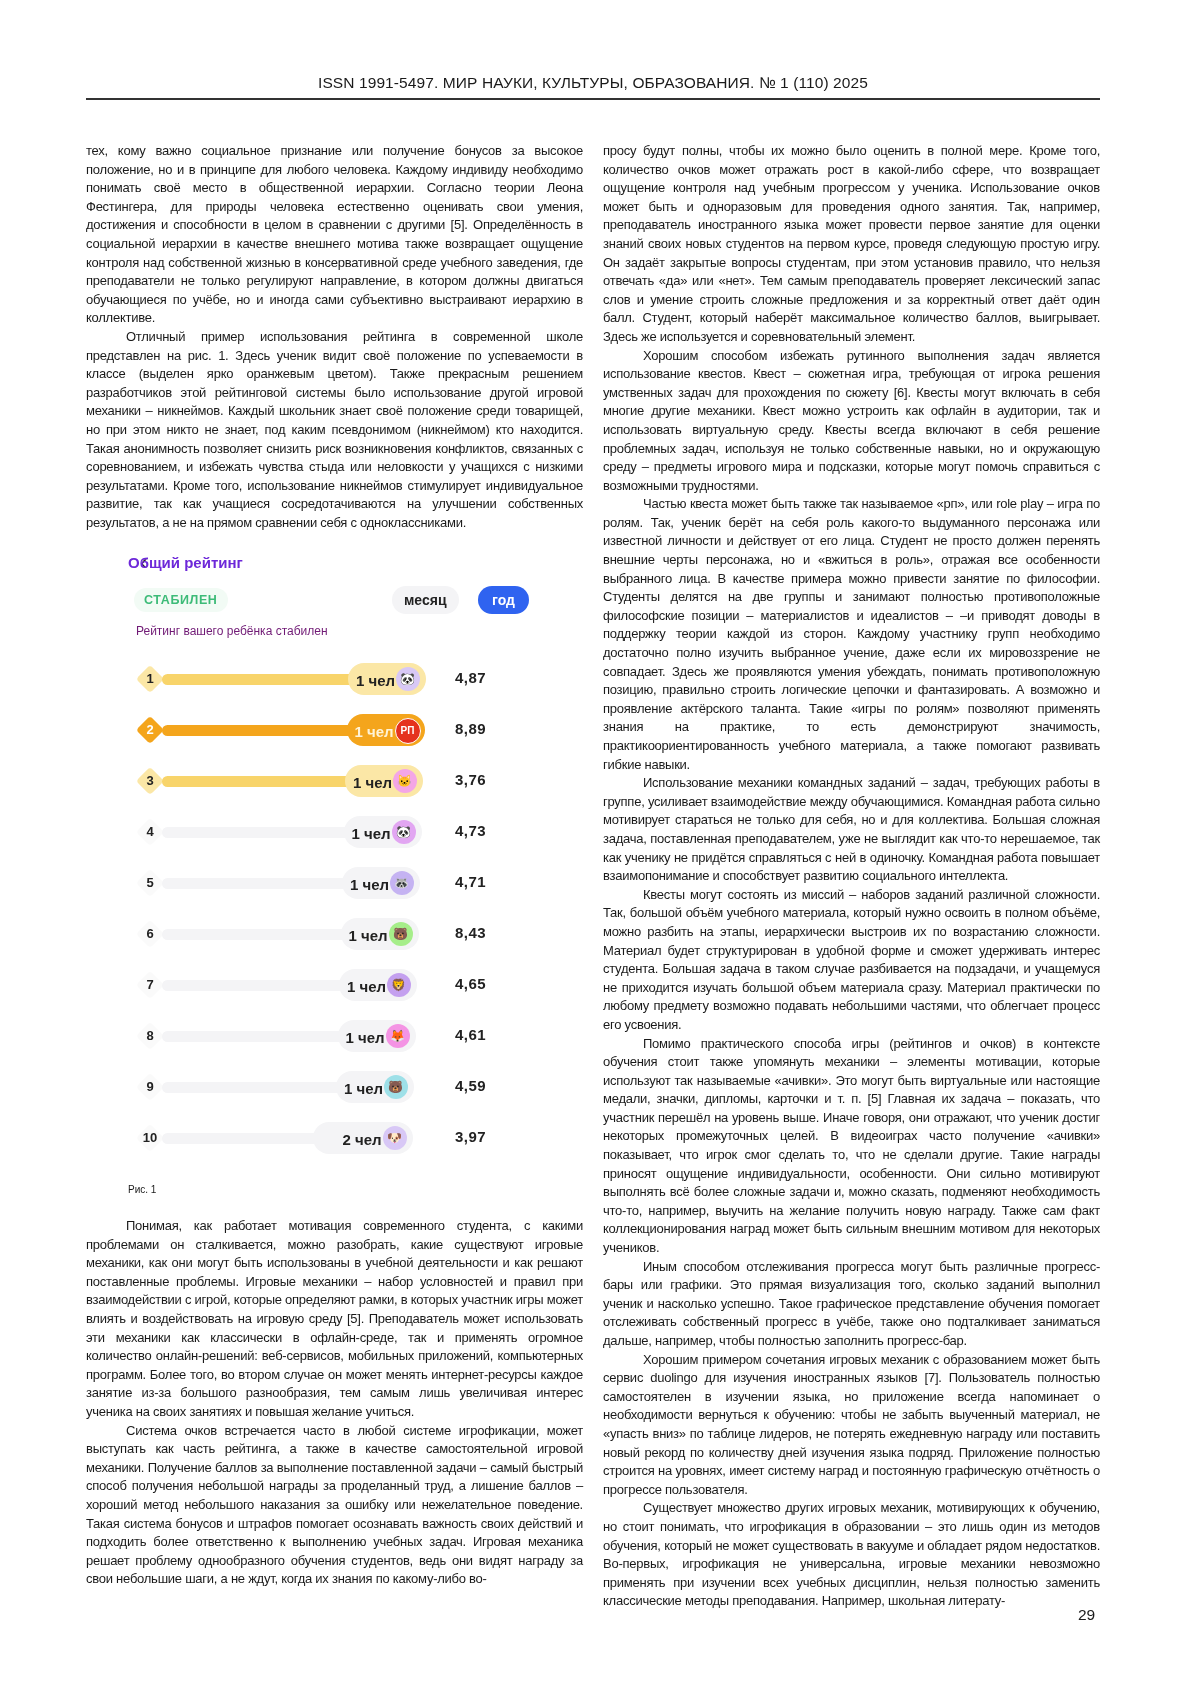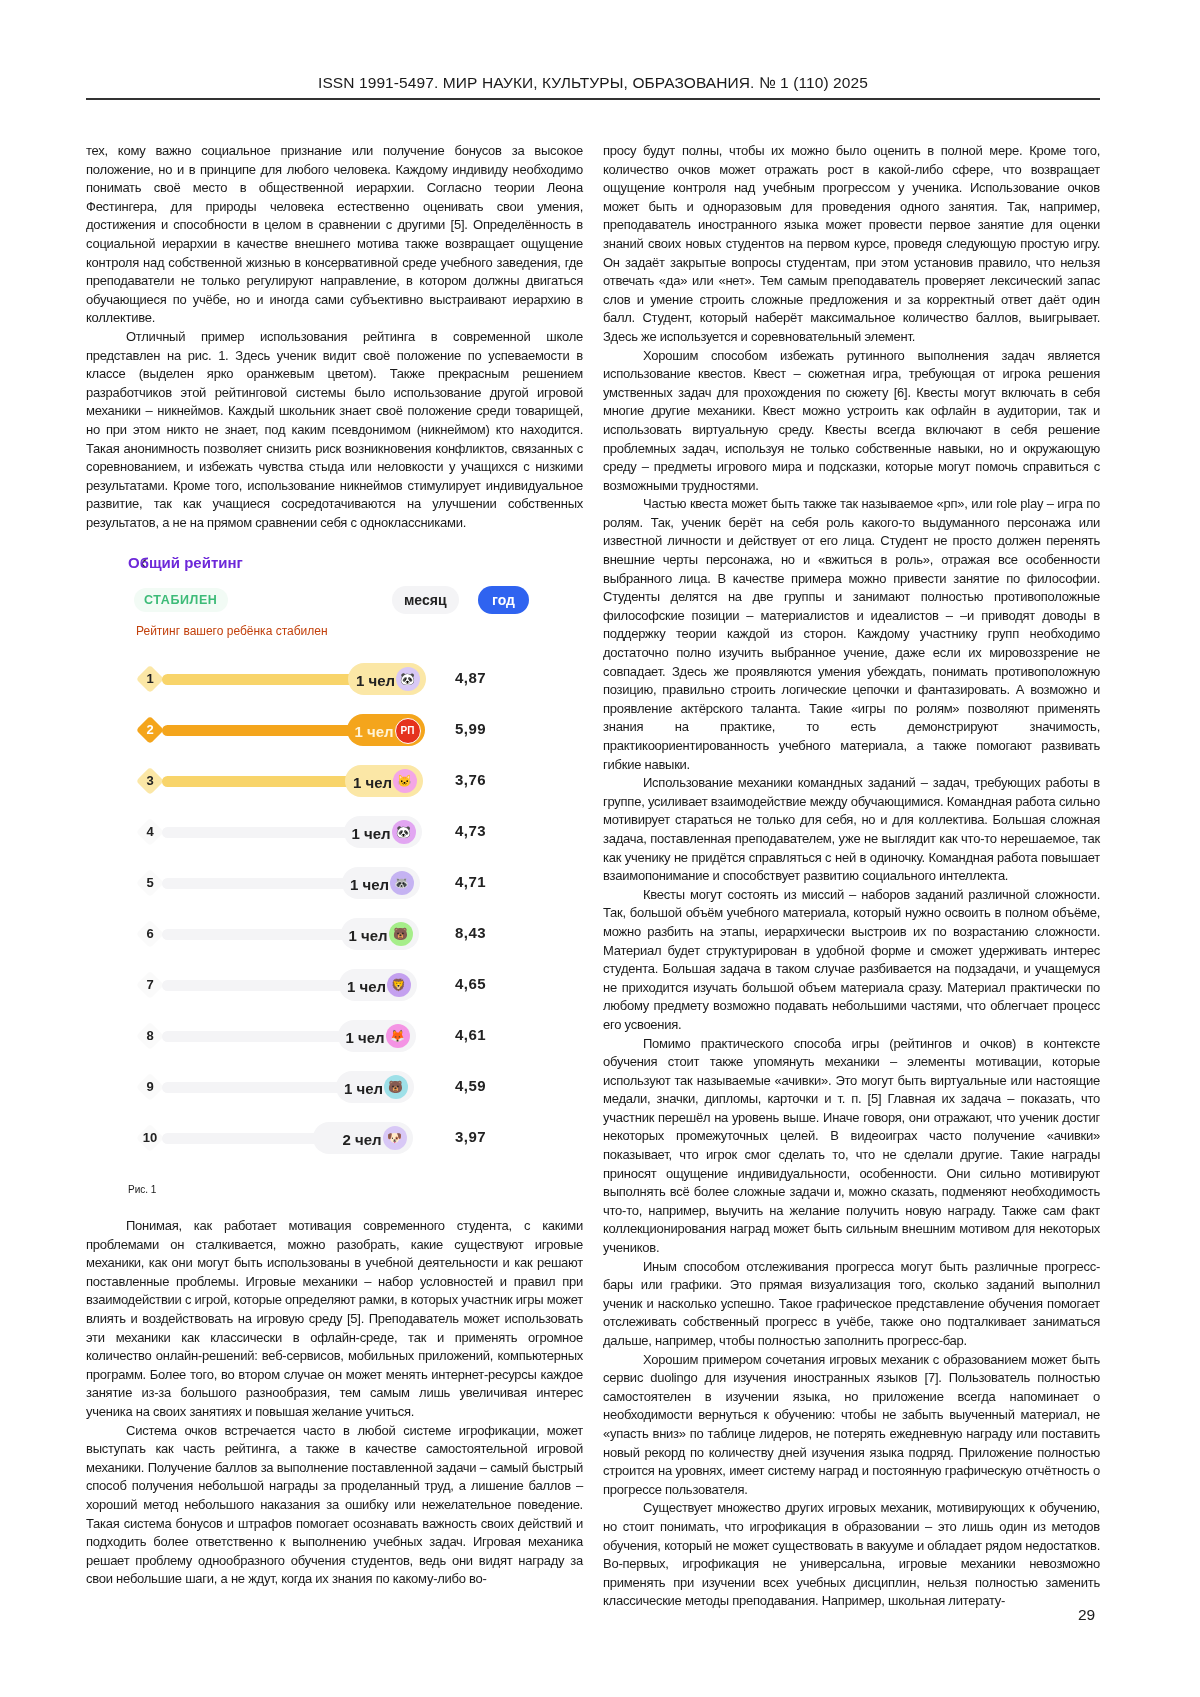--- a/index.html
+++ b/index.html
@@ -18,21 +18,21 @@
   .figure { position: absolute; left: 128px; top: 542px; width: 410px; height: 670px; }
   .fig-back { position: absolute; left: 12px; top: 8px; font-size: 22px; color: #222; }
   .fig-title { position: absolute; left: 0; width: 410px; top: 12px; text-align: left;
                font-size: 15px; font-weight: bold; color: #6d28d9; }
   .badge-stable { position: absolute; left: 6px; top: 46px; padding: 5px 10px; border-radius: 14px;
                   background: #f2fbf5; color: #3dbb78; font-weight: bold; font-size: 12.5px; letter-spacing: 0.6px; }
   .tab-month { position: absolute; left: 264px; top: 44px; padding: 6px 12px; border-radius: 14px;
                background: #f4f4f6; color: #222; font-weight: bold; font-size: 14px; }
   .tab-year { position: absolute; left: 350px; top: 44px; padding: 6px 14px; border-radius: 14px;
               background: #2f63f0; color: #fff; font-weight: bold; font-size: 14px; }
-  .fig-sub { position: absolute; left: 8px; top: 82px; font-size: 12px; color: #c2410c; }
+  .fig-sub { position: absolute; left: 8px; top: 82px; font-size: 12px; color: #701a75; }
   .rank-row { position: absolute; left: 0; width: 410px; height: 40px; }
   .rank-num { position: absolute; left: 8px; top: 6px; width: 28px; height: 28px; text-align: center;
               line-height: 28px; font-size: 13px; font-weight: bold; color: #222; }
   .rank-num .dia { position: absolute; left: 4px; top: 4px; width: 20px; height: 20px; transform: rotate(45deg);
                    border-radius: 4px; z-index: 0; }
   .rank-num span { position: relative; z-index: 1; }
   .bar { position: absolute; left: 34px; top: 15px; height: 11px; border-radius: 6px; }
   .pill { position: absolute; top: 4px; height: 32px; border-radius: 16px; }
   .pill-text { position: absolute; top: 9px; font-size: 15px; font-weight: bold; color: #222; }
   .avatar { position: absolute; top: 4px; width: 24px; height: 24px; border-radius: 50%; text-align: center;
@@ -69,21 +69,21 @@
         </div>
         <div class="score">4,87</div>
       </div>
       <div class="rank-row" style="top: 168px;">
         <div class="rank-num"><div class="dia" style="background: rgb(244, 165, 28);"></div><span style="color: rgb(255, 255, 255);">2</span></div>
         <div class="bar" style="width: 198.5px; background: rgb(244, 165, 28);"></div>
         <div class="pill" style="left: 218.5px; width: 78px; background: rgb(244, 165, 28);">
           <span class="pill-text" style="left: 8px; color: rgb(255, 243, 214);">1 чел</span>
           <span class="avatar" style="left: 48px; background: rgb(229, 50, 30); color: rgb(255, 255, 255); font-weight: bold; font-size: 10px; border: 1px solid rgb(255, 255, 255);">РП</span>
         </div>
-        <div class="score">5,99</div>
+        <div class="score">8,89</div>
       </div>
       <div class="rank-row" style="top: 219px;">
         <div class="rank-num"><div class="dia" style="background: rgb(251, 231, 166);"></div><span>3</span></div>
         <div class="bar" style="width: 197px; background: rgb(248, 212, 106);"></div>
         <div class="pill" style="left: 217px; width: 78px; background: rgb(251, 231, 166);">
           <span class="pill-text" style="left: 8px;">1 чел</span>
           <span class="avatar" style="left: 48px; background: rgb(244, 166, 230);">🐱</span>
         </div>
         <div class="score">3,76</div>
       </div>

